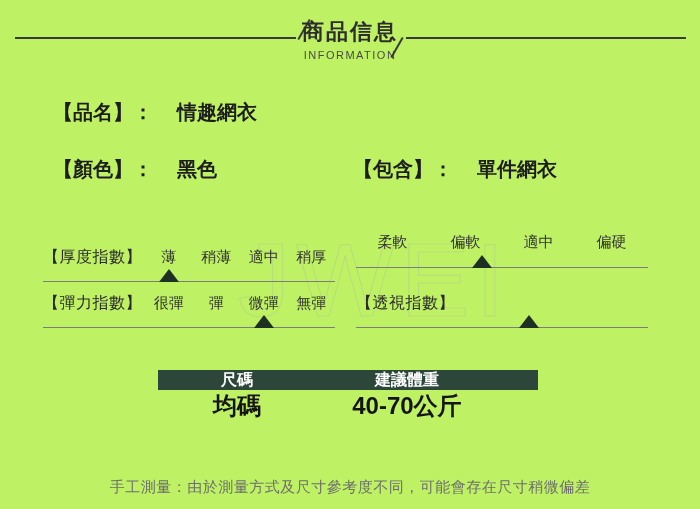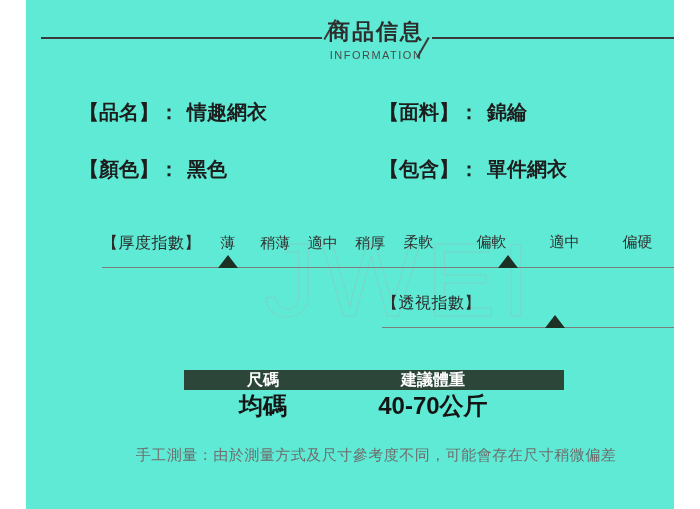--- a/index.html
+++ b/index.html
@@ -1,18 +1,18 @@
 <!DOCTYPE html>
 <html><head>
 <meta charset="utf-8">
 <style>
   html,body{margin:0;padding:0;background:#ffffff;}
   .page{
-    position:relative;width:648px;height:509px;margin:0 auto;
-    background:#5eead4;overflow:hidden;
+    position:relative;width:700px;height:509px;margin:0 auto;
+    background:#bef264;overflow:hidden;
     font-family:"Liberation Sans",sans-serif;color:#222;
   }
   
   .hline{position:absolute;height:2px;background:#3a3a3a;top:37px;}
   .hline-left{left:15px;width:281px;}
   .hline-right{left:406px;width:280px;}
   .hslash{position:absolute;width:2px;height:23px;background:#3a3a3a;transform:rotate(30deg);}
   .hslash-left{left:303px;top:18px;}
   .hslash-right{left:396px;top:36px;}
   .title-block{position:absolute;left:280px;top:17px;width:140px;text-align:center;}
@@ -24,24 +24,24 @@
     font-family:"Liberation Sans",sans-serif;font-weight:normal;letter-spacing:6px;
     color:rgba(0,0,0,0);-webkit-text-stroke:1px rgba(175,175,175,0.32);
     pointer-events:none;user-select:none;
   }
   
   .attr{position:absolute;font-size:20px;font-weight:bold;color:#1d1d1d;white-space:nowrap;}
   .attr-0{left:53px;top:99px;}
   .attr-1{left:353px;top:99px;}
   .attr-2{left:53px;top:156px;}
   .attr-3{left:353px;top:156px;}
-  .attr-value{margin-left:8px;}
+  .attr-value{margin-left:24px;}
   
   .scale{position:absolute;width:292px;height:48px;font-family:"Liberation Serif",serif;}
-  .scale-0{left:43px;top:233px;margin-left:33px;}
+  .scale-0{left:43px;top:247px;}
   .scale-1{left:356px;top:233px;}
   .scale-2{left:43px;top:293px;}
   .scale-3{left:356px;top:293px;}
   .scale-top{display:flex;align-items:baseline;}
   .scale-label{width:102px;font-size:16px;color:#2a2a2a;letter-spacing:0.5px;white-space:nowrap;flex:none;}
   .scale-options{flex:1;display:flex;}
   .scale-option{flex:1;text-align:center;font-size:15px;color:#333;white-space:nowrap;}
   .scale-line{position:absolute;left:0;right:0;top:34px;height:1px;background:#7d7d7d;}
   .scale-marker{
     position:absolute;top:22px;width:0;height:0;transform:translateX(-50%);
@@ -51,21 +51,21 @@
   
   .size-table{position:absolute;left:158px;top:370px;width:380px;}
   .st-header{position:relative;height:20px;background:#2c473a;color:#ffffff;
     font-family:"Liberation Serif",serif;font-weight:bold;font-size:16px;line-height:20px;}
   .st-values{position:relative;height:28px;font-size:24px;font-weight:bold;color:#141414;line-height:32px;}
   .st-cell{position:absolute;transform:translateX(-50%);white-space:nowrap;}
   .st-c1{left:20.8%;}
   .st-c2{left:65.5%;}
   
   .note{
-    position:absolute;left:0;top:446px;width:700px;text-align:center;
+    position:absolute;left:0;top:478px;width:700px;text-align:center;
     font-family:"Liberation Serif",serif;font-size:15px;color:#6e6e6e;letter-spacing:0.5px;
   }
 </style>
 </head>
 <body>
 
 <div class="page">
 
   <div class="hline hline-left"></div>
   <div class="hslash hslash-left"></div>
@@ -73,23 +73,20 @@
     <div class="title">商品信息</div>
     <div class="subtitle">INFORMATION</div>
   </div>
   <div class="hslash hslash-right"></div>
   <div class="hline hline-right"></div>
 
   <div class="watermark">JWEI</div>
 
   <div class="attr attr-0">
     <span class="attr-label">【品名】：</span><span class="attr-value">情趣網衣</span>
-  </div>
-  <div class="attr attr-1">
-    <span class="attr-label">【面料】：</span><span class="attr-value">錦綸</span>
   </div>
   <div class="attr attr-2">
     <span class="attr-label">【顏色】：</span><span class="attr-value">黑色</span>
   </div>
   <div class="attr attr-3">
     <span class="attr-label">【包含】：</span><span class="attr-value">單件網衣</span>
   </div>
 
   <div class="scale scale-0">
     <div class="scale-top">
@@ -111,20 +108,33 @@
         <span class="scale-option">柔軟</span>
         <span class="scale-option">偏軟</span>
         <span class="scale-option">適中</span>
         <span class="scale-option">偏硬</span>
       </div>
     </div>
     <div class="scale-line"></div>
     <div class="scale-marker" style="left: 125.75px; border-bottom-color: rgb(30, 48, 36);"></div>
   </div>
 
+  <div class="scale scale-2">
+    <div class="scale-top">
+      <span class="scale-label">【彈力指數】</span>
+      <div class="scale-options">
+        <span class="scale-option">很彈</span>
+        <span class="scale-option">彈</span>
+        <span class="scale-option">微彈</span>
+        <span class="scale-option">無彈</span>
+      </div>
+    </div>
+    <div class="scale-line"></div>
+    <div class="scale-marker" style="left: 220.75px; border-bottom-color: rgb(30, 48, 36);"></div>
+  </div>
 
   <div class="scale scale-3">
     <div class="scale-top">
       <span class="scale-label">【透視指數】</span>
     </div>
     <div class="scale-line"></div>
     <div class="scale-marker" style="left: 173.25px; border-bottom-color: rgb(30, 48, 36);"></div>
   </div>
 
   <div class="size-table">

